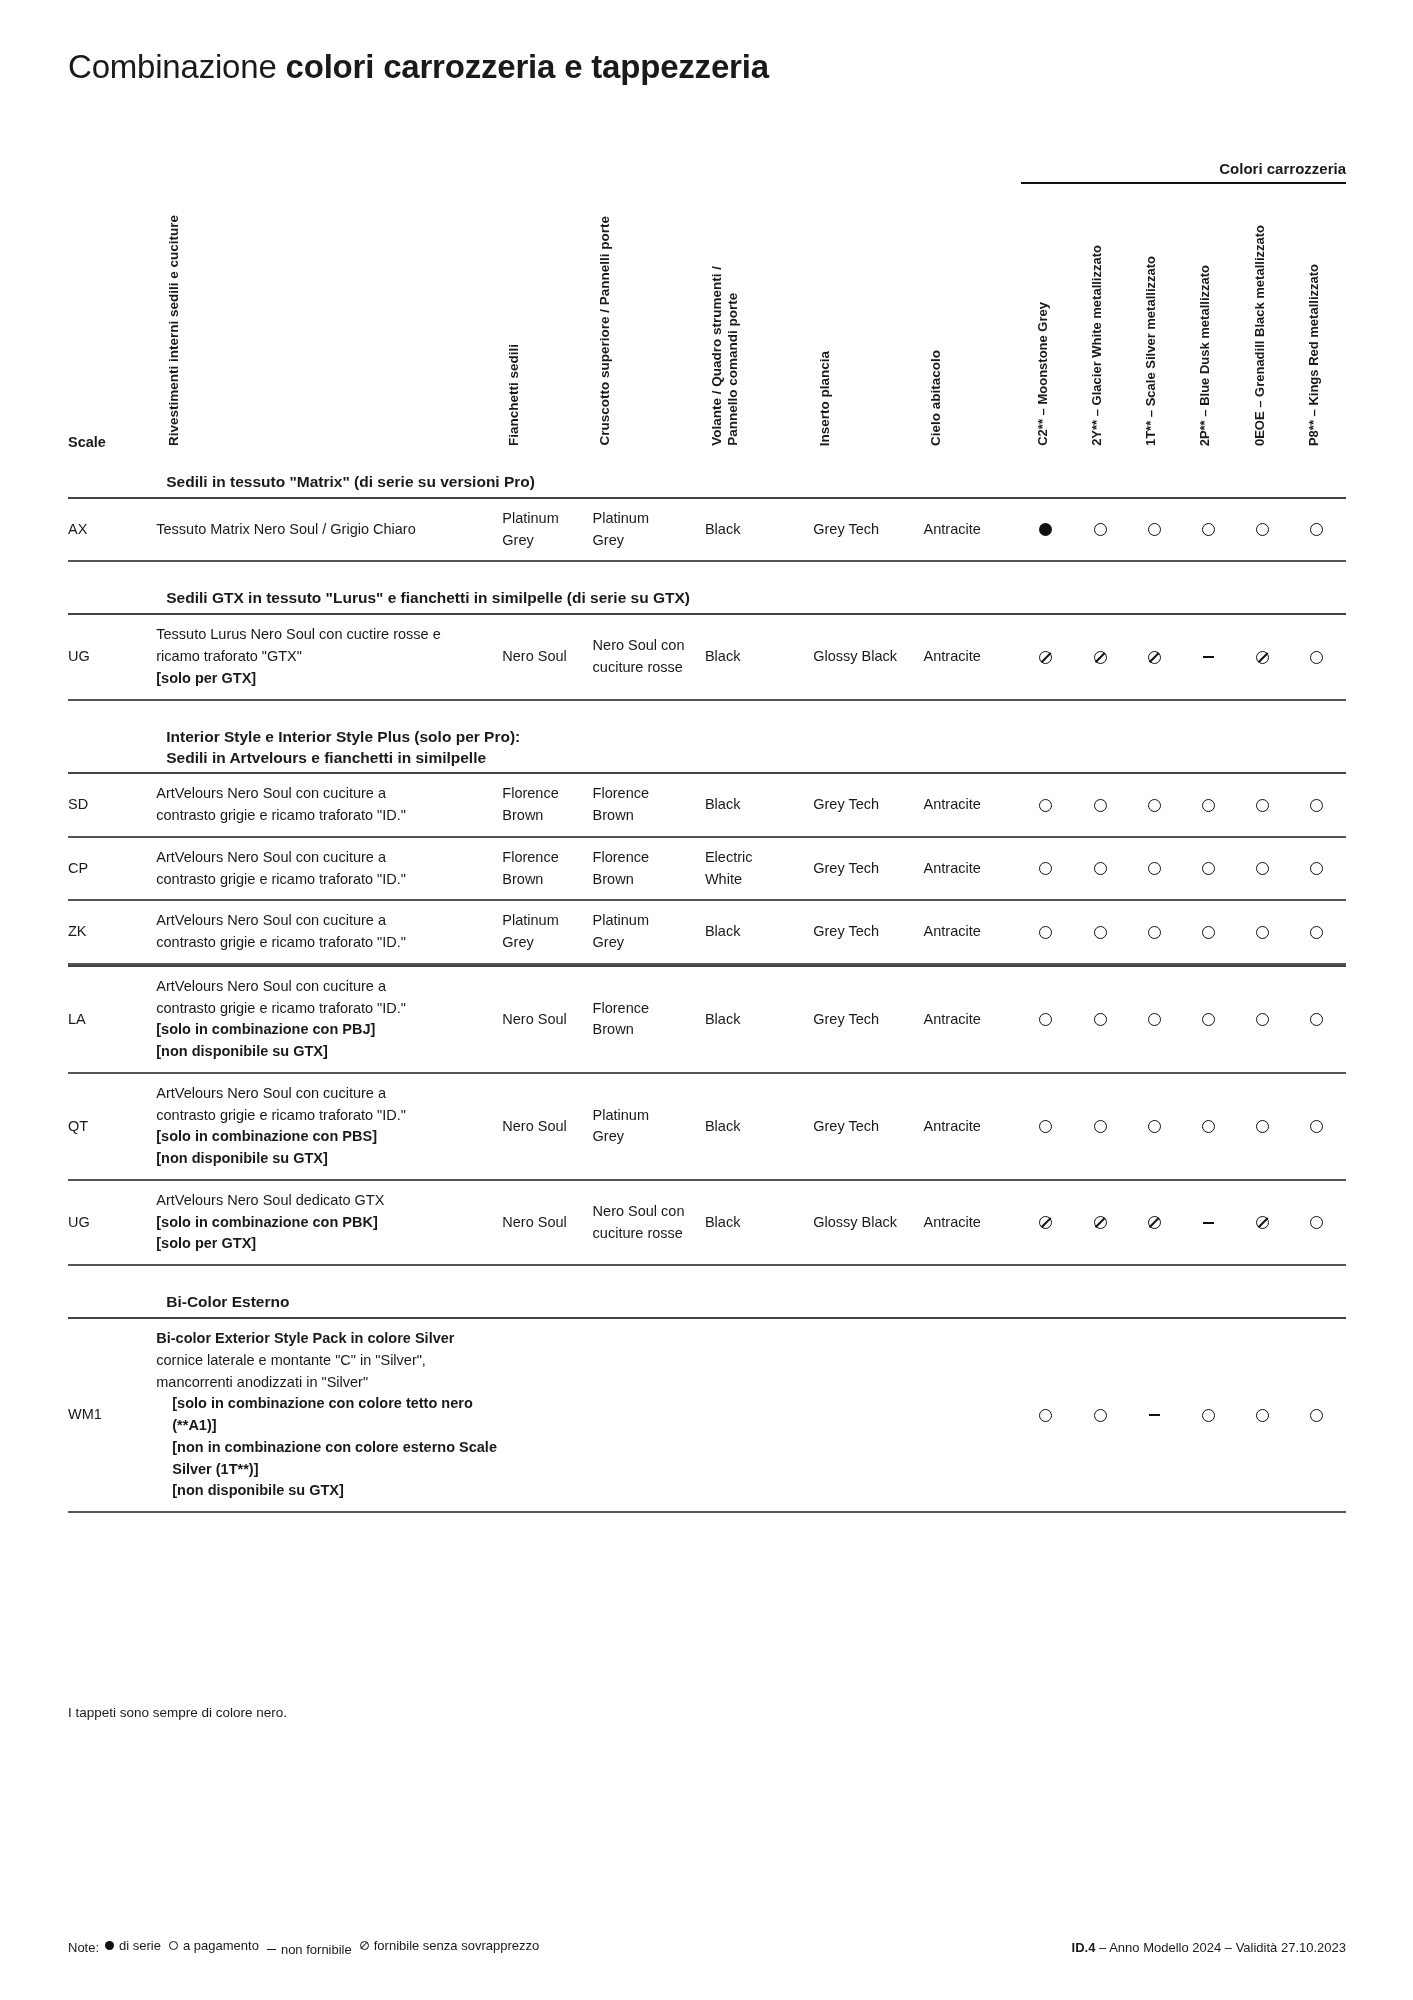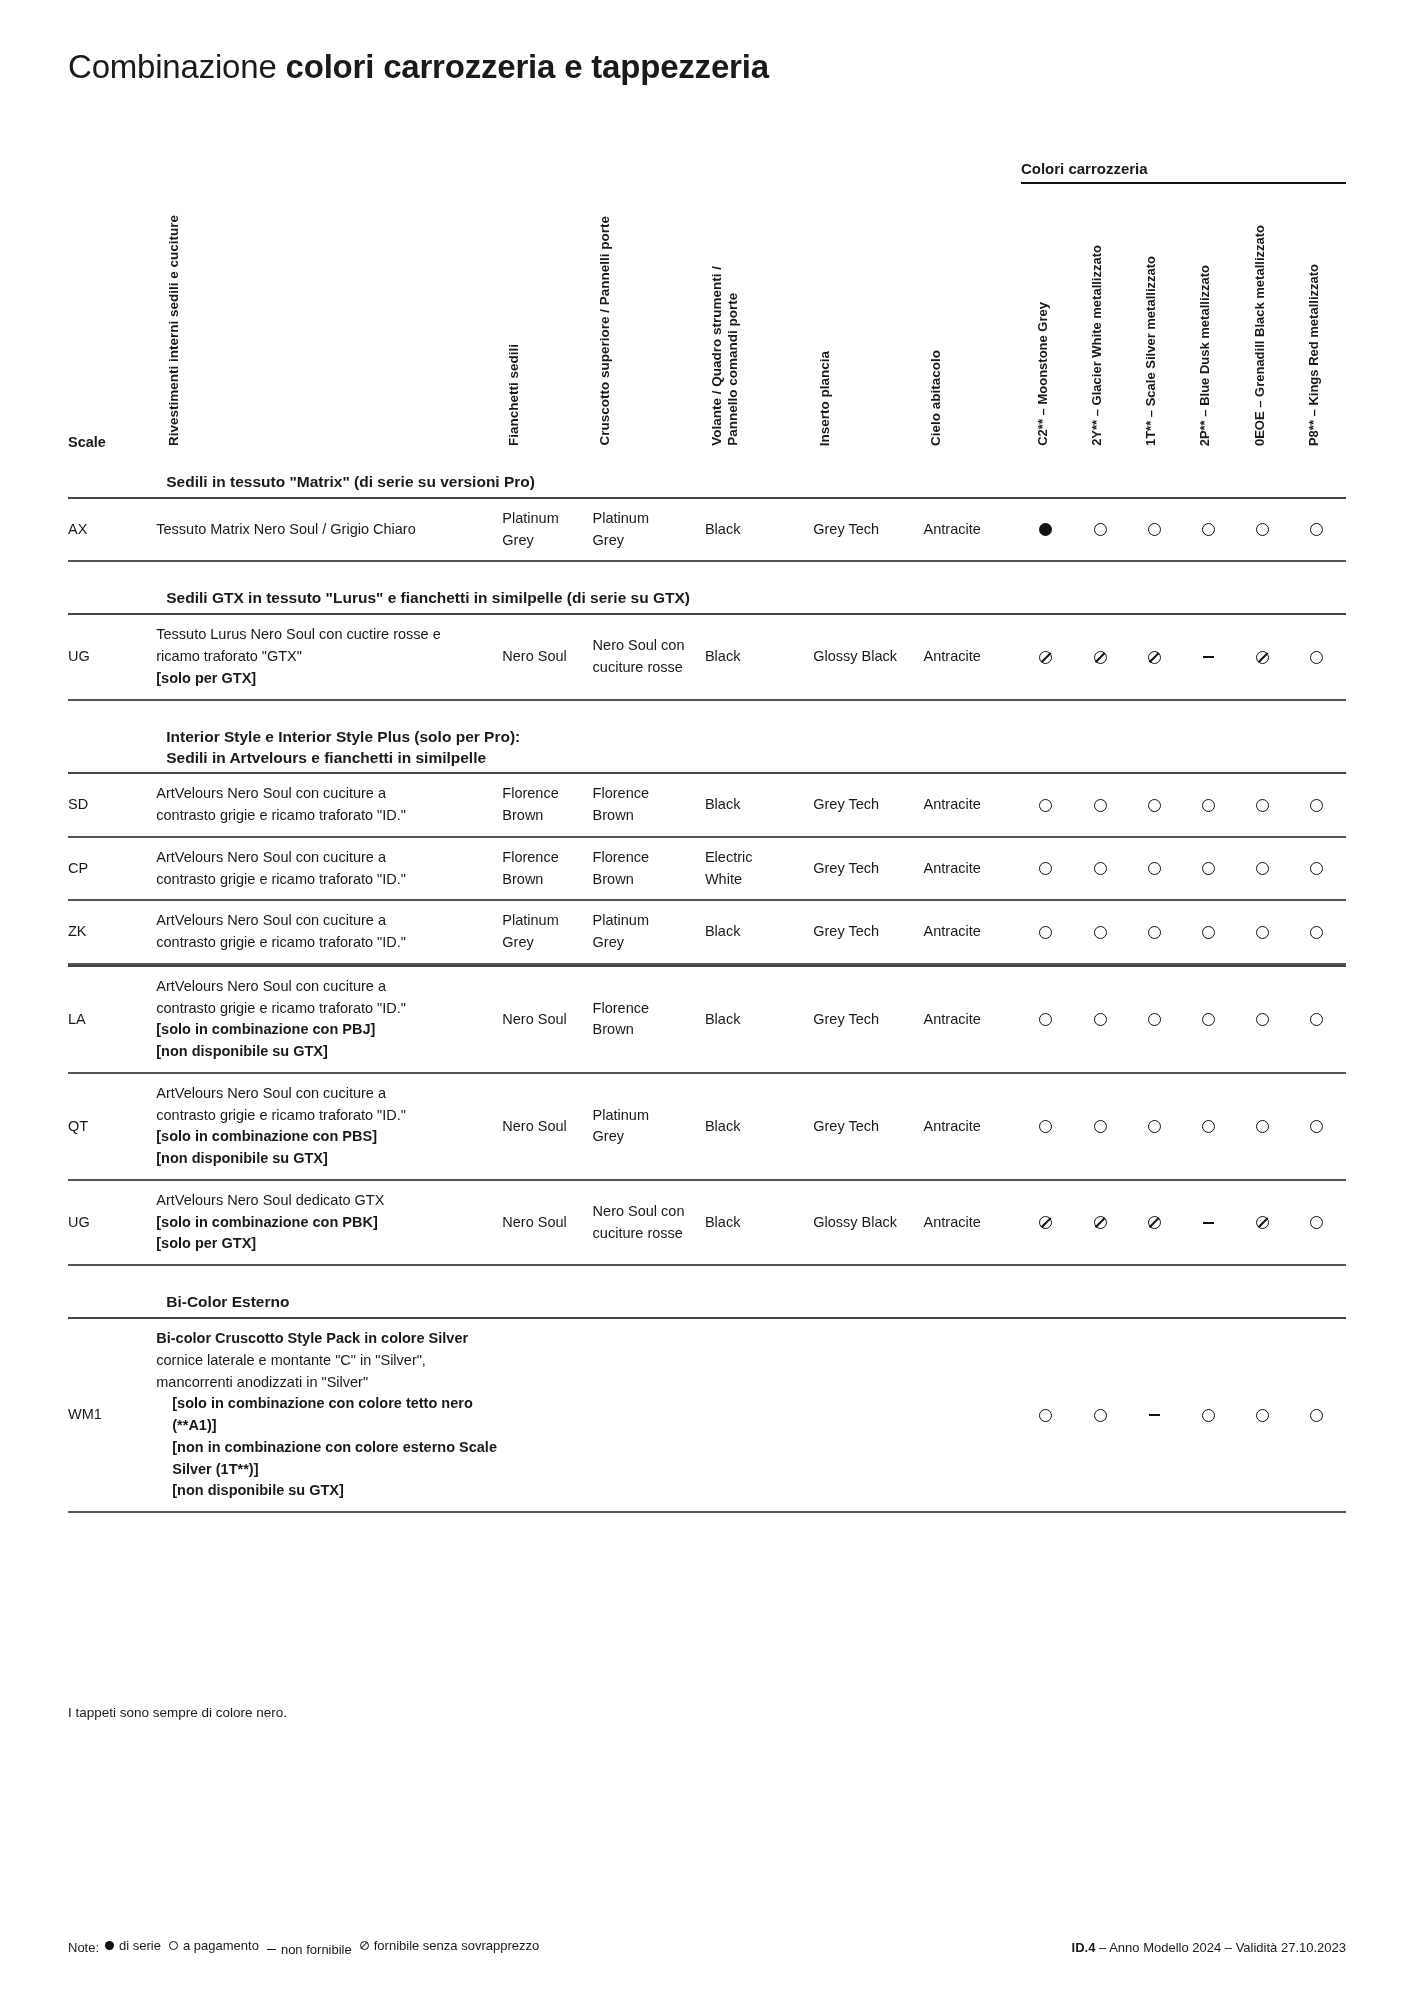--- a/index.html
+++ b/index.html
@@ -52,21 +52,21 @@
   col.c-fian    { width: 90px; }
   col.c-crus    { width: 112px; }
   col.c-vol     { width: 108px; }
   col.c-ins     { width: 110px; }
   col.c-cielo   { width: 97px; }
   col.c-col     { width: 54px; }
 
   
   .group-head-row td { padding: 0; vertical-align: bottom; }
   .group-label {
-    text-align: left;
+    text-align: right;
     font-size: 15px;
     font-weight: 700;
     padding-bottom: 5px;
     white-space: nowrap;
   }
   .group-rule {
     border-bottom: 2.5px solid #111;
     height: 0;
   }
 
@@ -495,21 +495,21 @@
             <td colspan="12">
               <div class="section-title">Bi-Color Esterno</div>
             </td>
           </tr>
           <tr class="rule-row thick">
             <td colspan="13"></td>
           </tr>
           <tr class="data-row">
             <td class="sigla-cell">WM1</td>
             <td class="desc-cell">
-              <div style="font-weight:700;">Bi-color Cruscotto Style Pack in colore Silver</div>
+              <div style="font-weight:700;">Bi-color Exterior Style Pack in colore Silver</div>
               <div style="">cornice laterale e montante "C" in "Silver", mancorrenti anodizzati in "Silver"</div>
               <div style="font-weight:700;padding-left:16px;">[solo in combinazione con colore tetto nero (**A1)]</div>
               <div style="font-weight:700;padding-left:16px;">[non in combinazione con colore esterno Scale Silver (1T**)]</div>
               <div style="font-weight:700;padding-left:16px;">[non disponibile su GTX]</div>
             </td>
             <td class="mid-cell" style="white-space:pre-line;"></td>
             <td class="mid-cell" style="white-space:pre-line;"></td>
             <td class="mid-cell" style="white-space:pre-line;"></td>
             <td class="mid-cell" style="white-space:pre-line;"></td>
             <td class="mid-cell" style="white-space:pre-line;"></td>

